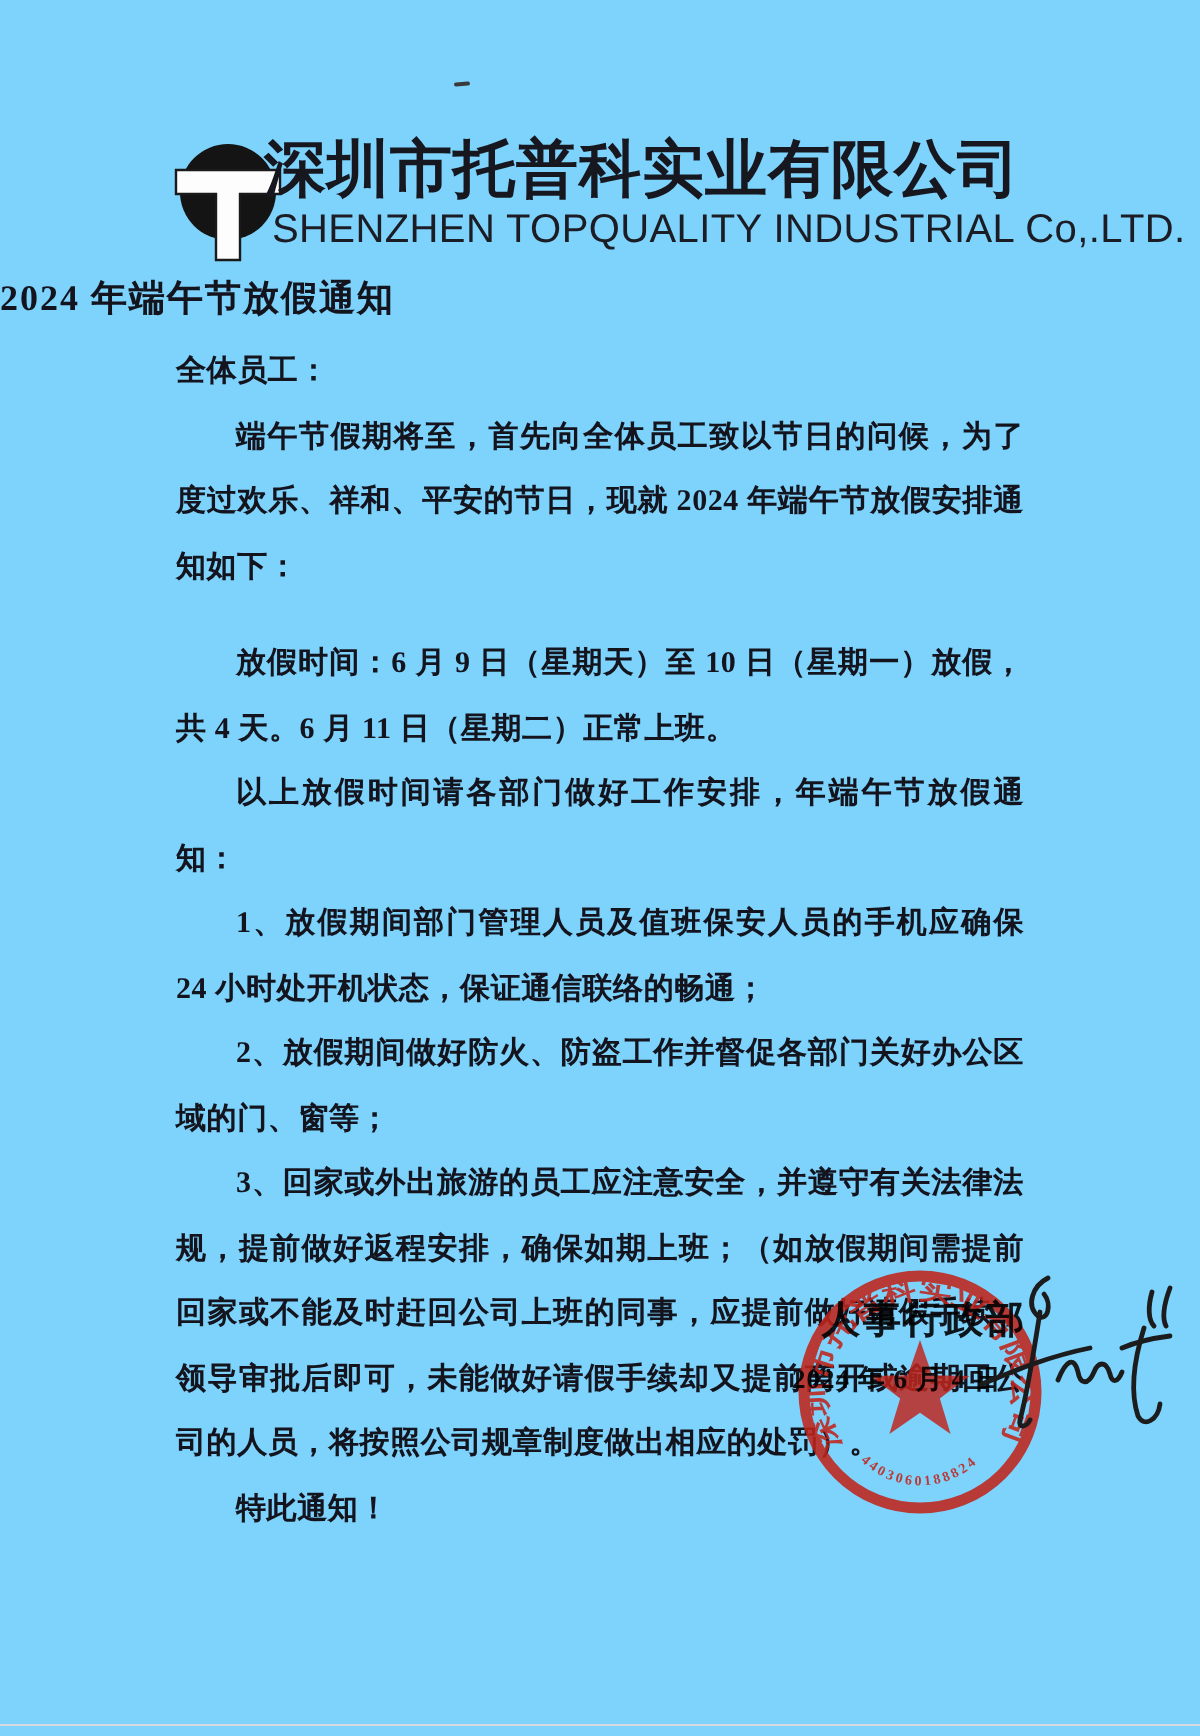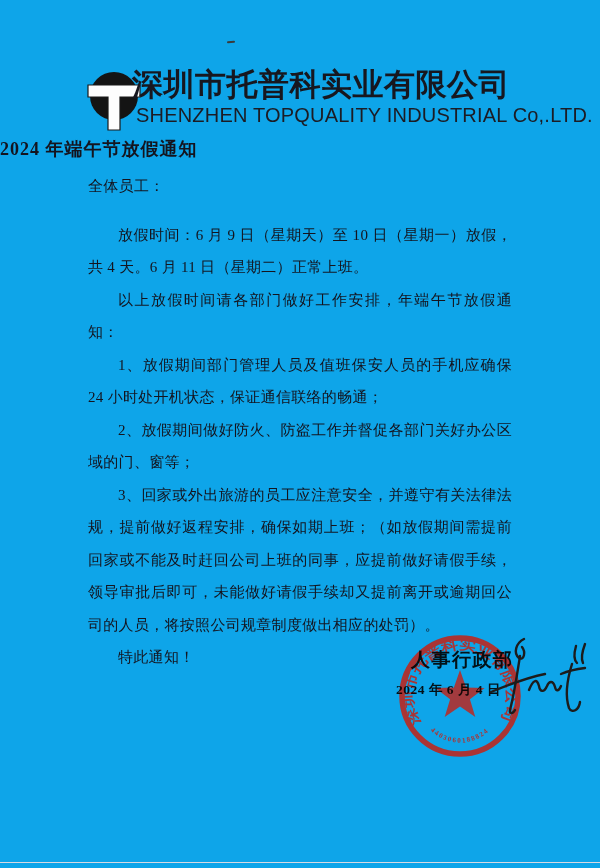--- a/index.html
+++ b/index.html
@@ -1,18 +1,18 @@
 <!DOCTYPE html>
 <html><head>
 <meta charset="utf-8">
 <style>
   html,body{margin:0;padding:0;background:#ffffff;}
   .page{
     position:relative;width:600px;height:868px;overflow:hidden;
-    background:#0ea5e9;
+    background:#7dd3fc;
     font-family:"Liberation Serif","DejaVu Serif",serif;
     color:#15151f;
   }
   .page-edge{position:absolute;left:0;right:0;top:862px;height:1px;background:#d9d9e2;}
   .scan-dash{position:absolute;left:227px;top:41px;width:8px;height:2px;background:#3a3a3a;transform:rotate(-4deg);border-radius:1px;}
 
   
   .logo{position:absolute;left:86px;top:66px;}
   .company-cn{
     position:absolute;left:132px;top:64px;width:400px;
@@ -26,21 +26,21 @@
     color:#1c1c24;
   }
   .notice-title{
     position:absolute;left:0;top:137px;width:600px;
     font-size:18px;font-weight:700;letter-spacing:1px;color:#14141e;
   }
 
   
   .body-text{
     position:absolute;left:88px;top:170px;width:424px;
-    font-size:15px;font-weight:400;letter-spacing:0.3px;
+    font-size:15px;font-weight:700;letter-spacing:0.3px;
     line-height:32.5px;color:#14141e;
   }
   .body-text p{margin:0;text-align:justify;text-justify:inter-ideograph;}
   .body-text p.indent{text-indent:2em;}
   .body-text p.gap-before{margin-top:16px;}
 
   
   .seal-area{position:absolute;left:380px;top:600px;width:220px;height:220px;}
   .stamp{position:absolute;left:15px;top:26px;z-index:1;opacity:0.88;}
   .dept{
@@ -66,20 +66,21 @@
   <svg class="logo" width="58" height="68" viewBox="0 0 58 68">
     <circle cx="28" cy="30" r="24" fill="#141414"></circle>
     <path d="M 2,19 H 54 V 31 H 34 V 64 H 22 V 31 H 2 Z" fill="#fdfdfd" stroke="#1a1a1a" stroke-width="1.2"></path>
   </svg>
   <div class="company-cn">深圳市托普科实业有限公司</div>
   <div class="company-en">SHENZHEN TOPQUALITY INDUSTRIAL Co,.LTD.</div>
   <div class="notice-title">2024 年端午节放假通知</div>
 
   <div class="body-text">
     <p>全体员工：</p>
+    <p class="indent">端午节假期将至，首先向全体员工致以节日的问候，为了度过欢乐、祥和、平安的节日，现就 2024 年端午节放假安排通知如下：</p>
     <p class="indent gap-before">放假时间：6 月 9 日（星期天）至 10 日（星期一）放假，共 4 天。6 月 11 日（星期二）正常上班。</p>
     <p class="indent">以上放假时间请各部门做好工作安排，年端午节放假通知：</p>
     <p class="indent">1、放假期间部门管理人员及值班保安人员的手机应确保 24 小时处开机状态，保证通信联络的畅通；</p>
     <p class="indent">2、放假期间做好防火、防盗工作并督促各部门关好办公区域的门、窗等；</p>
     <p class="indent">3、回家或外出旅游的员工应注意安全，并遵守有关法律法规，提前做好返程安排，确保如期上班；（如放假期间需提前回家或不能及时赶回公司上班的同事，应提前做好请假手续，领导审批后即可，未能做好请假手续却又提前离开或逾期回公司的人员，将按照公司规章制度做出相应的处罚）。</p>
     <p class="indent">特此通知！</p>
   </div>
 
   <div class="seal-area">
 

